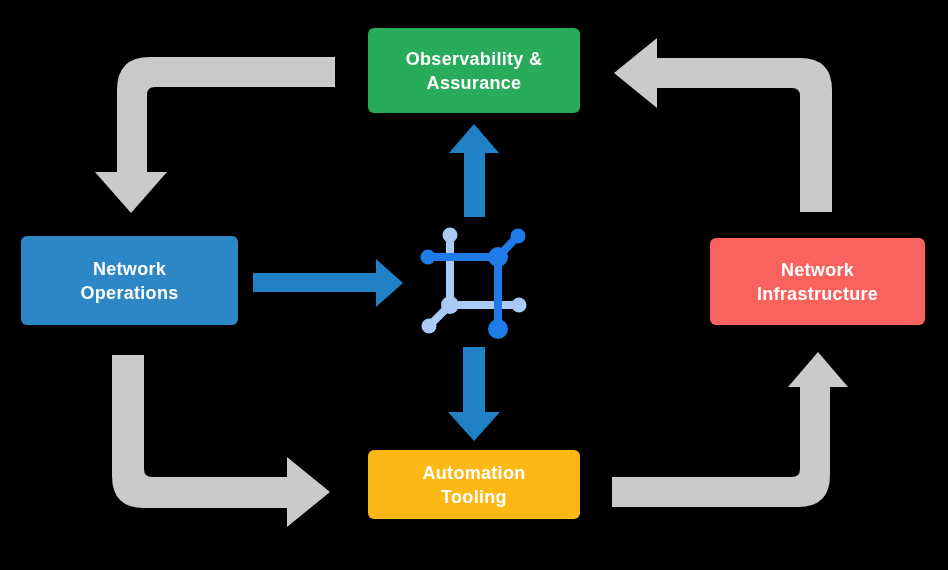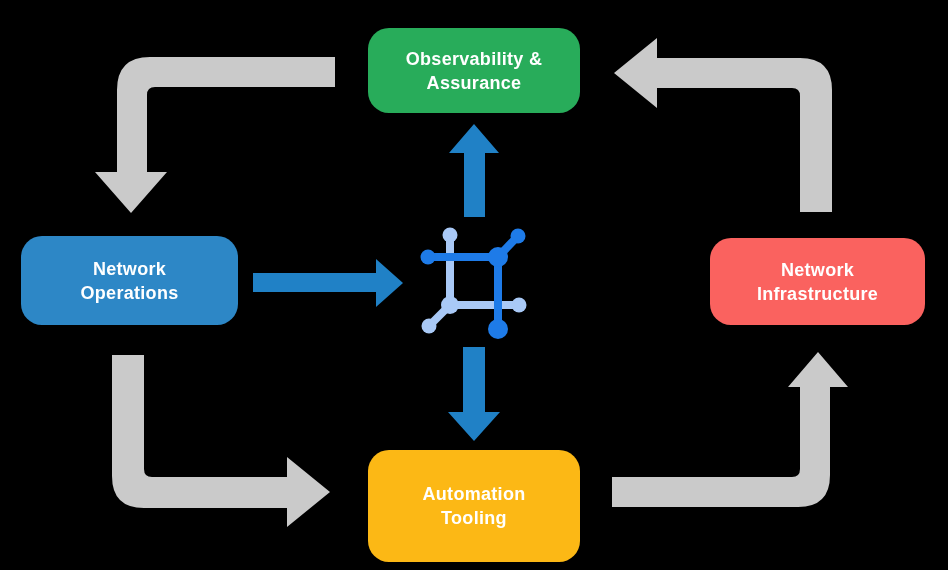--- a/index.html
+++ b/index.html
@@ -21,32 +21,32 @@
     width: 948px;
     height: 570px;
     display: block;
   }
   .node {
     position: absolute;
     display: flex;
     align-items: center;
     justify-content: center;
     text-align: center;
-    border-radius: 21px;
+    border-radius: 6px;
     color: #ffffff;
     font-size: 18px;
     line-height: 24px;
     font-weight: 600;
     letter-spacing: 0.3px;
     white-space: pre-line;
   }
   .node-observability   { left: 368px; top: 28px;  width: 212px; height: 85px; }
   .node-operations      { left: 21px;  top: 236px; width: 217px; height: 89px; }
   .node-infrastructure  { left: 710px; top: 238px; width: 215px; height: 87px; }
-  .node-automation      { left: 368px; top: 450px; width: 212px; height: 112px; }
+  .node-automation      { left: 368px; top: 450px; width: 212px; height: 69px; }
   .center-icon {
     position: absolute;
     left: 415px;
     top: 222px;
     width: 120px;
     height: 120px;
     display: block;
   }
 </style>
 </head>

